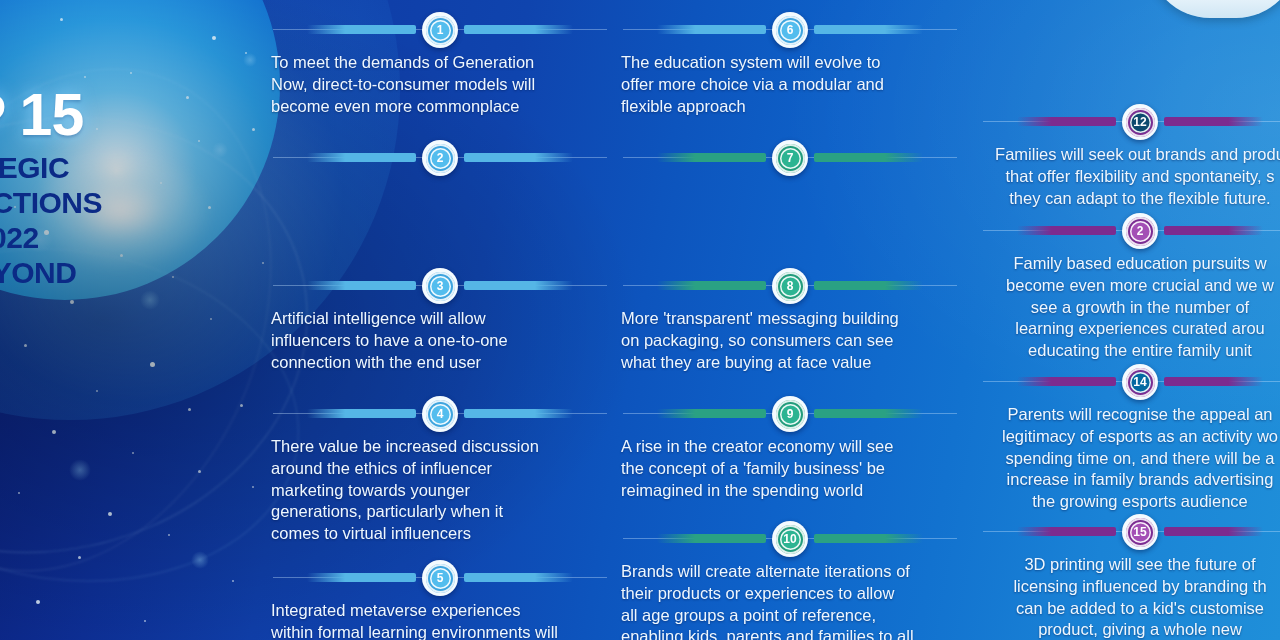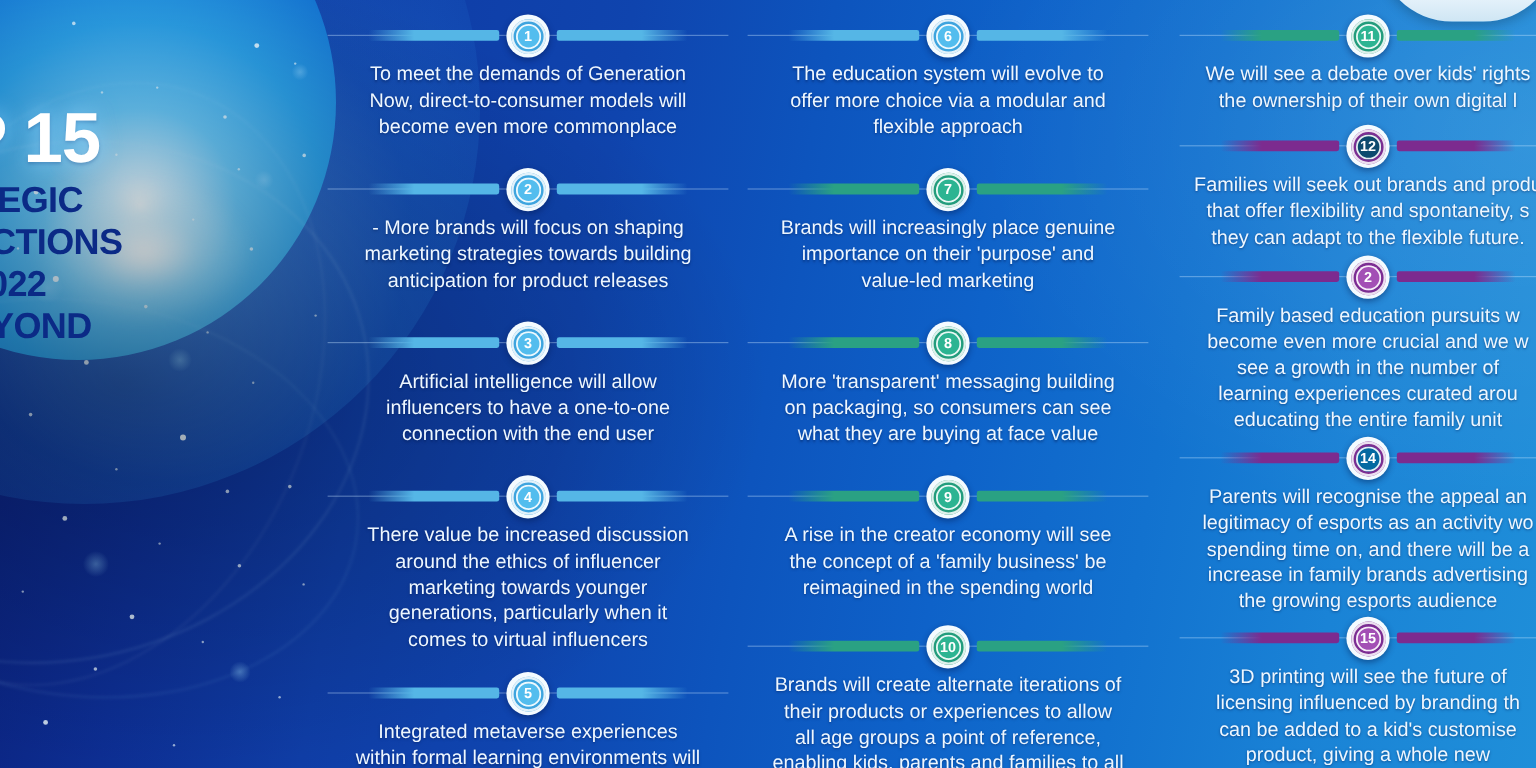--- a/index.html
+++ b/index.html
@@ -109,21 +109,20 @@
     width:29px; height:29px; border-radius:50%;
     display:flex; align-items:center; justify-content:center;
   }
   .badge-inner {
     width:21px; height:21px; border-radius:50%;
     display:flex; align-items:center; justify-content:center;
     font-size:12px; font-weight:bold; color:#ffffff; line-height:1;
   }
   .itext {
     margin-top:4px;
-    text-align:center;
     color:#eef7ff;
     font-size:16.5px;
     line-height:1.32;
     text-shadow:0 1px 2px rgba(0,25,80,0.5);
     padding:0 6px;
     white-space:pre-line;
   }
   .col-3 .itext { white-space:pre; text-align:center; }
   .col-3 .inner-wrap { width:330px; margin-left:10px; }
   .col-3 .divider { width:330px; margin-left:10px; }
@@ -220,23 +219,20 @@
           <div class="divider">
             <div class="hairline"></div>
             <div class="barL" style="background: linear-gradient(90deg, rgba(85, 182, 230, 0) 0%, rgb(85, 182, 230) 35%, rgb(85, 182, 230) 100%);"></div>
             <div class="barR" style="background: linear-gradient(270deg, rgba(85, 182, 230, 0) 0%, rgb(85, 182, 230) 35%, rgb(85, 182, 230) 100%);"></div>
             <div class="badge">
               <div class="badge-ring" style="background: rgb(62, 164, 222); box-shadow: rgba(255, 255, 255, 0.85) 0px 0px 0px 2px inset;">
                 <div class="badge-inner" style="background: rgb(83, 189, 238); box-shadow: rgba(255, 255, 255, 0.9) 0px 0px 0px 1.5px inset;">2</div>
               </div>
             </div>
           </div>
-          <div class="itext">- More brands will focus on shaping
-marketing strategies towards building
-anticipation for product releases</div>
         </div>
         <div class="item" style="top: 268px;">
           <div class="divider">
             <div class="hairline"></div>
             <div class="barL" style="background: linear-gradient(90deg, rgba(85, 182, 230, 0) 0%, rgb(85, 182, 230) 35%, rgb(85, 182, 230) 100%);"></div>
             <div class="barR" style="background: linear-gradient(270deg, rgba(85, 182, 230, 0) 0%, rgb(85, 182, 230) 35%, rgb(85, 182, 230) 100%);"></div>
             <div class="badge">
               <div class="badge-ring" style="background: rgb(62, 164, 222); box-shadow: rgba(255, 255, 255, 0.85) 0px 0px 0px 2px inset;">
                 <div class="badge-inner" style="background: rgb(83, 189, 238); box-shadow: rgba(255, 255, 255, 0.9) 0px 0px 0px 1.5px inset;">3</div>
               </div>
@@ -298,23 +294,20 @@
           <div class="divider">
             <div class="hairline"></div>
             <div class="barL" style="background: linear-gradient(90deg, rgba(42, 161, 131, 0) 0%, rgb(42, 161, 131) 35%, rgb(42, 161, 131) 100%);"></div>
             <div class="barR" style="background: linear-gradient(270deg, rgba(42, 161, 131, 0) 0%, rgb(42, 161, 131) 35%, rgb(42, 161, 131) 100%);"></div>
             <div class="badge">
               <div class="badge-ring" style="background: rgb(35, 156, 124); box-shadow: rgba(255, 255, 255, 0.85) 0px 0px 0px 2px inset;">
                 <div class="badge-inner" style="background: rgb(44, 180, 146); box-shadow: rgba(255, 255, 255, 0.9) 0px 0px 0px 1.5px inset;">7</div>
               </div>
             </div>
           </div>
-          <div class="itext">Brands will increasingly place genuine
-importance on their 'purpose' and
-value-led marketing</div>
         </div>
         <div class="item" style="top: 268px;">
           <div class="divider">
             <div class="hairline"></div>
             <div class="barL" style="background: linear-gradient(90deg, rgba(42, 161, 131, 0) 0%, rgb(42, 161, 131) 35%, rgb(42, 161, 131) 100%);"></div>
             <div class="barR" style="background: linear-gradient(270deg, rgba(42, 161, 131, 0) 0%, rgb(42, 161, 131) 35%, rgb(42, 161, 131) 100%);"></div>
             <div class="badge">
               <div class="badge-ring" style="background: rgb(35, 156, 124); box-shadow: rgba(255, 255, 255, 0.85) 0px 0px 0px 2px inset;">
                 <div class="badge-inner" style="background: rgb(44, 180, 146); box-shadow: rgba(255, 255, 255, 0.9) 0px 0px 0px 1.5px inset;">8</div>
               </div>
@@ -350,36 +343,20 @@
               </div>
             </div>
           </div>
           <div class="itext">Brands will create alternate iterations of
 their products or experiences to allow
 all age groups a point of reference,
 enabling kids, parents and families to all</div>
         </div>
       </div>
     <div class="col col-3">
-        <div class="item" style="top: 12px;">
-          <div class="divider">
-            <div class="hairline"></div>
-            <div class="barL" style="background: linear-gradient(90deg, rgba(42, 161, 131, 0) 0%, rgb(42, 161, 131) 35%, rgb(42, 161, 131) 100%);"></div>
-            <div class="barR" style="background: linear-gradient(270deg, rgba(42, 161, 131, 0) 0%, rgb(42, 161, 131) 35%, rgb(42, 161, 131) 100%);"></div>
-            <div class="badge">
-              <div class="badge-ring" style="background: rgb(35, 156, 124); box-shadow: rgba(255, 255, 255, 0.85) 0px 0px 0px 2px inset;">
-                <div class="badge-inner" style="background: rgb(44, 180, 146); box-shadow: rgba(255, 255, 255, 0.9) 0px 0px 0px 1.5px inset;">11</div>
-              </div>
-            </div>
-          </div>
-          <div class="inner-wrap">
-            <div class="itext">We will see a debate over kids' rights
-the ownership of their own digital l</div>
-          </div>
-        </div>
         <div class="item" style="top: 104px;">
           <div class="divider">
             <div class="hairline"></div>
             <div class="barL" style="background: linear-gradient(90deg, rgba(124, 43, 143, 0) 0%, rgb(124, 43, 143) 35%, rgb(124, 43, 143) 100%);"></div>
             <div class="barR" style="background: linear-gradient(270deg, rgba(124, 43, 143, 0) 0%, rgb(124, 43, 143) 35%, rgb(124, 43, 143) 100%);"></div>
             <div class="badge">
               <div class="badge-ring" style="background: rgb(123, 45, 146); box-shadow: rgba(255, 255, 255, 0.85) 0px 0px 0px 2px inset;">
                 <div class="badge-inner" style="background: #0c4a6e; box-shadow: rgba(255, 255, 255, 0.9) 0px 0px 0px 1.5px inset;">12</div>
               </div>
             </div>

